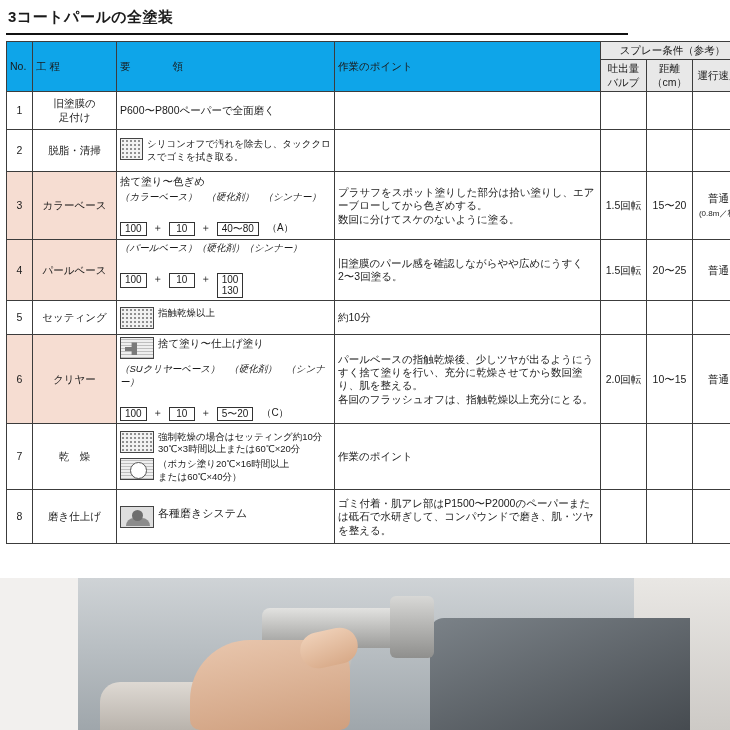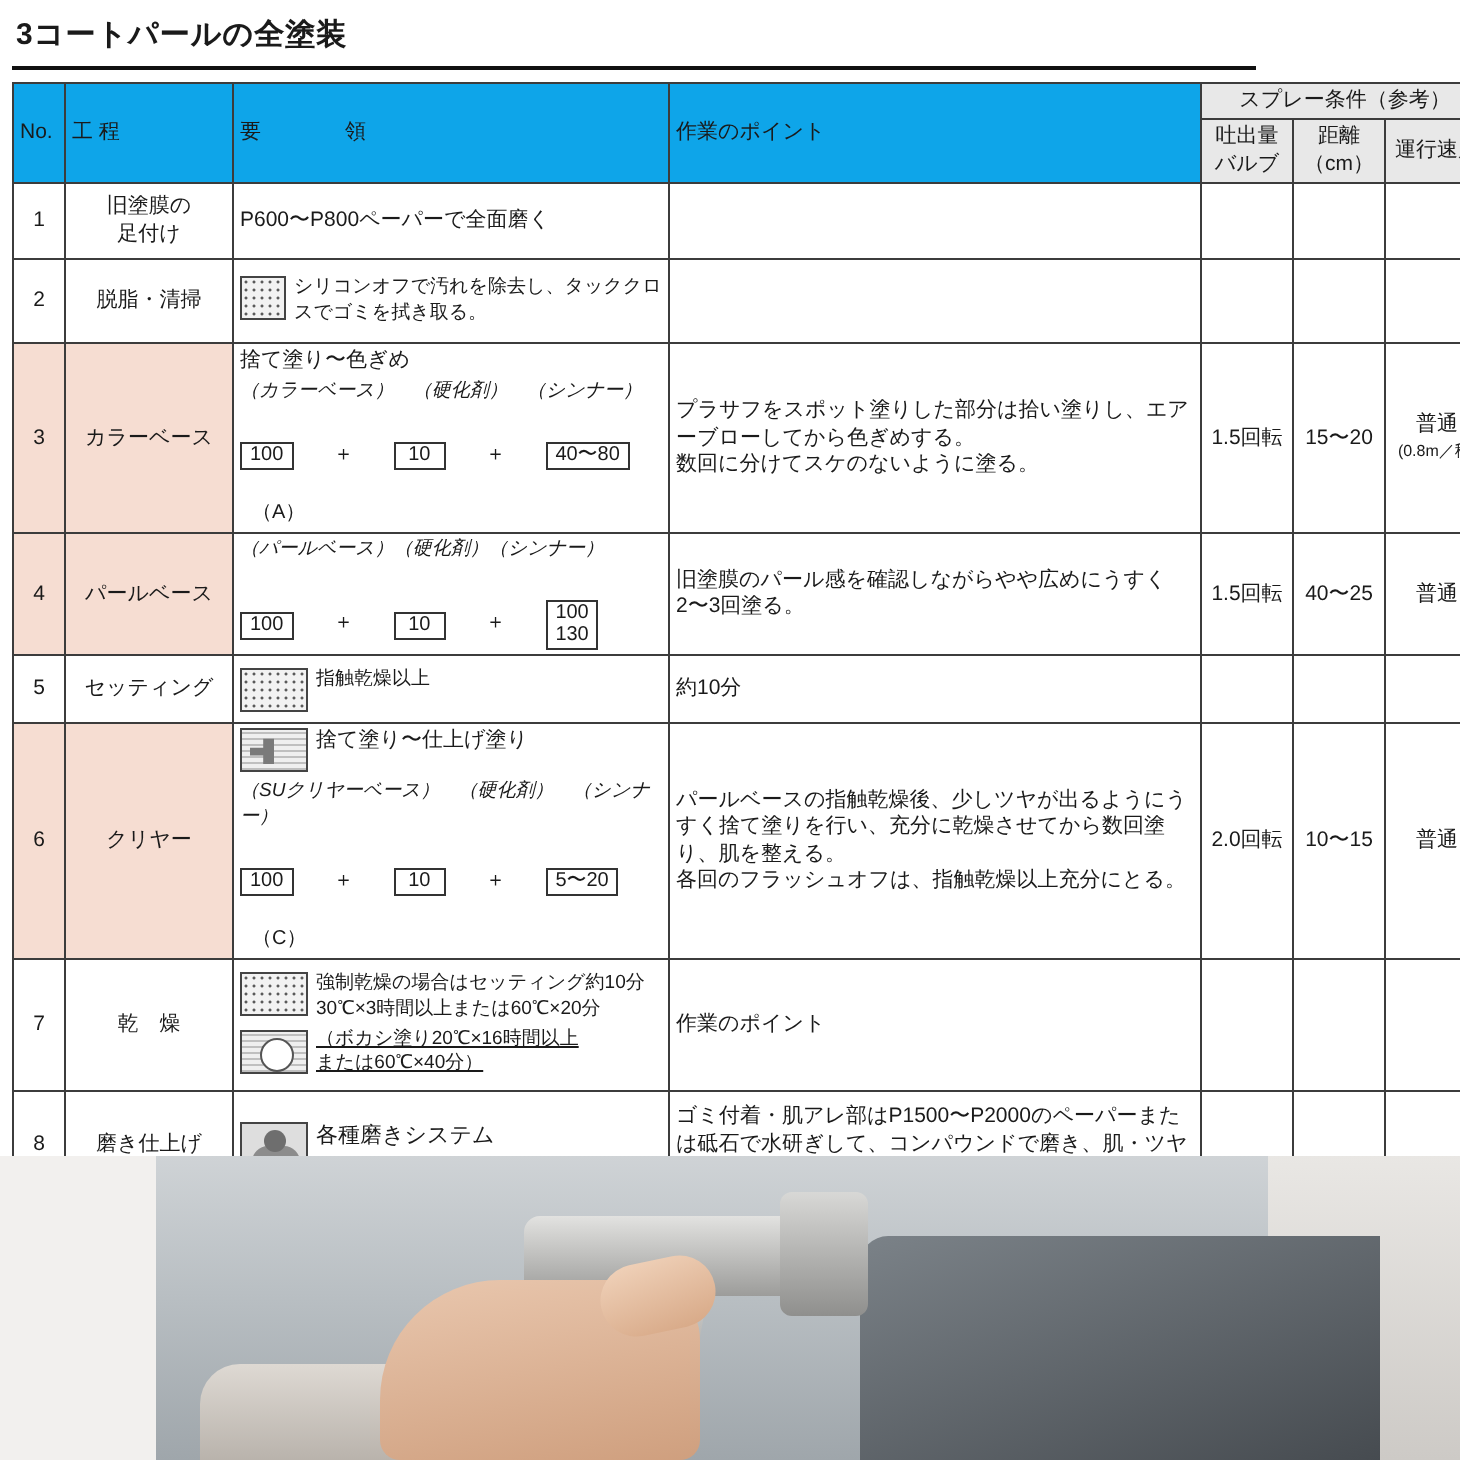--- a/index.html
+++ b/index.html
@@ -61,21 +61,21 @@
     border:1px solid #333;
     padding:0 4px;
     min-width:26px;
     text-align:center;
     font-size:10px;
     background:#fff;
     line-height:1.25;
   }
   .box.two { line-height:1.05; padding:1px 4px; }
   .plus { display:inline-block; padding:0 4px; font-size:10px; }
-  .rowline { display:flex; align-items:center; gap:16px; margin-top:19px; flex-wrap:wrap; }
+  .rowline { display:flex; align-items:flex-start; gap:2px; margin-top:19px; flex-wrap:wrap; }
   .labels { font-size:9.5px; margin-bottom:2px;font-style:italic; }
   .headline { font-size:10.5px; margin-bottom:2px; }
   .tail { font-size:10px; padding-left:6px; }
 
   
   .ico {
     display:inline-block;
     width:34px; height:22px;
     border:1px solid #444;
     background:
@@ -241,21 +241,21 @@
           <div class="rowline">
             <span class="box">100</span>
             <span class="plus">＋</span>
             <span class="box">10</span>
             <span class="plus">＋</span>
             <span class="box two">100<br>130</span>
           </div>
         </td>
         <td>旧塗膜のパール感を確認しながらやや広めにうすく<br>2〜3回塗る。</td>
         <td class="c">1.5回転</td>
-        <td class="c">40〜25</td>
+        <td class="c">20〜25</td>
         <td class="c">普通</td>
       </tr>
 
       <tr style="height:34px;">
         <td class="no">5</td>
         <td class="proc">セッティング</td>
         <td>
           <div class="iconwrap">
             <span class="ico dot"></span>
             <span class="icotxt">指触乾燥以上</span>
@@ -295,21 +295,21 @@
         <td class="no">7</td>
         <td class="proc">乾　燥</td>
         <td>
           <div class="iconwrap" style="align-items:flex-start;">
             <span class="ico dot"></span>
             <span class="icotxt">
               <span>強制乾燥の場合はセッティング約10分</span><br>
               <span>30℃×3時間以上または60℃×20分</span>
             </span>
           </div>
-          <div class="iconwrap" style="align-items:center; margin-top:3px;text-decoration:underline;">
+          <div class="iconwrap" style="align-items:flex-start; margin-top:3px;">
             <span class="ico clock"></span>
             <span class="icotxt">
               <span>（ボカシ塗り20℃×16時間以上</span><br>
               <span>または60℃×40分）</span>
             </span>
           </div>
         </td>
         <td>作業のポイント</td>
         <td class="c"></td>
         <td class="c"></td>

